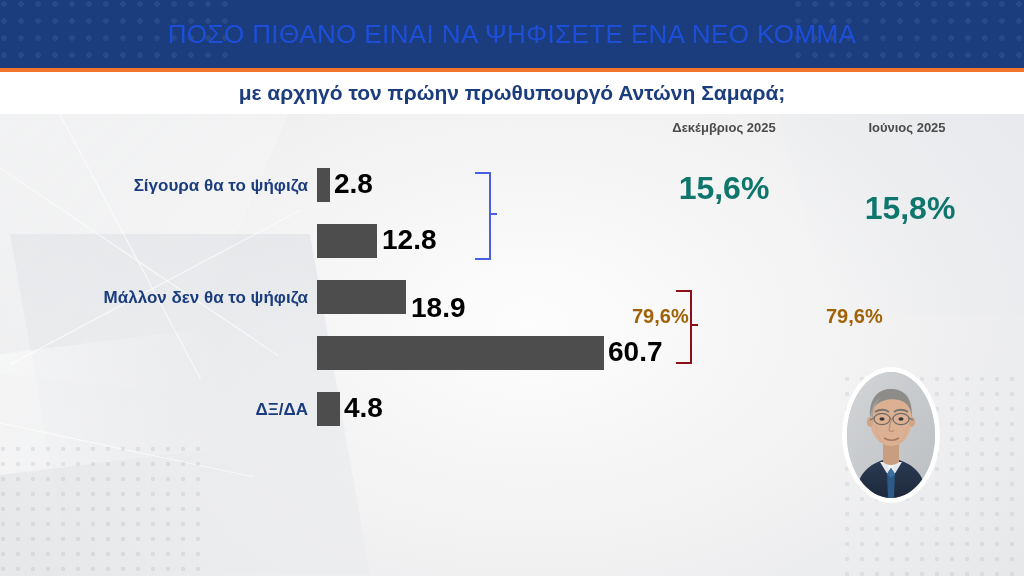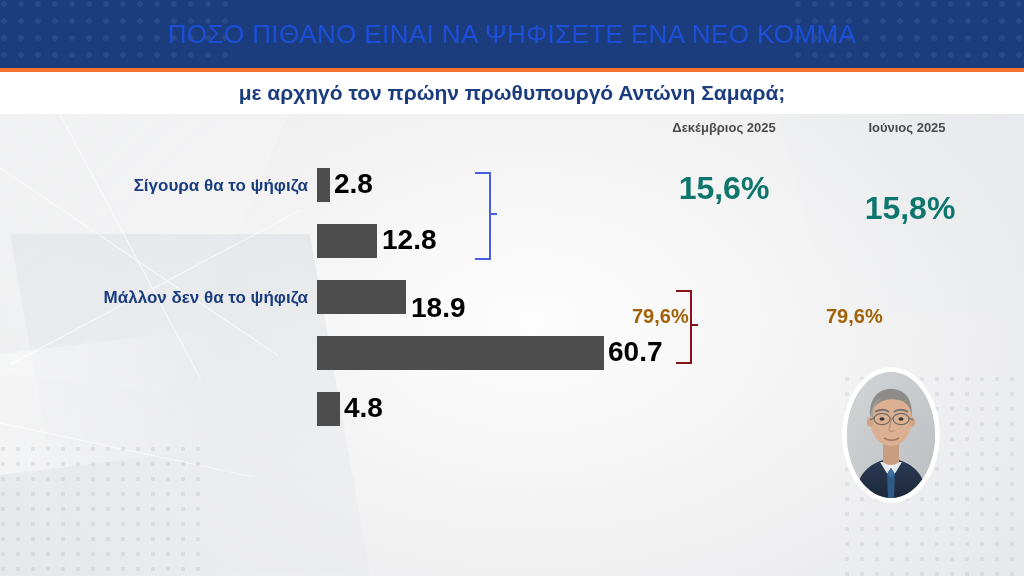--- a/index.html
+++ b/index.html
@@ -285,20 +285,21 @@
   <div class="bar" style="top:224px; width:60px;"></div>
   <div class="bar-value" style="left:382px; top:224px;">12.8</div>
 
   <div class="row-label" style="top:288px;">Μάλλον δεν θα το ψήφιζα</div>
   <div class="bar" style="top:280px; width:89px;"></div>
   <div class="bar-value" style="left:411px; top:292px;">18.9</div>
 
   <div class="bar" style="top:336px; width:287px;"></div>
   <div class="bar-value" style="left:608px; top:336px;">60.7</div>
 
+  <div class="row-label" style="top:400px;">ΔΞ/ΔΑ</div>
   <div class="bar" style="top:392px; width:23px;"></div>
   <div class="bar-value" style="left:344px; top:392px;">4.8</div>
 
   <div class="bracket blue"></div>
   <div class="bracket-tick blue"></div>
   <div class="bracket red"></div>
   <div class="bracket-tick red"></div>
 
   <div class="portrait">
     <svg width="88" height="126" viewBox="0 0 88 126">

